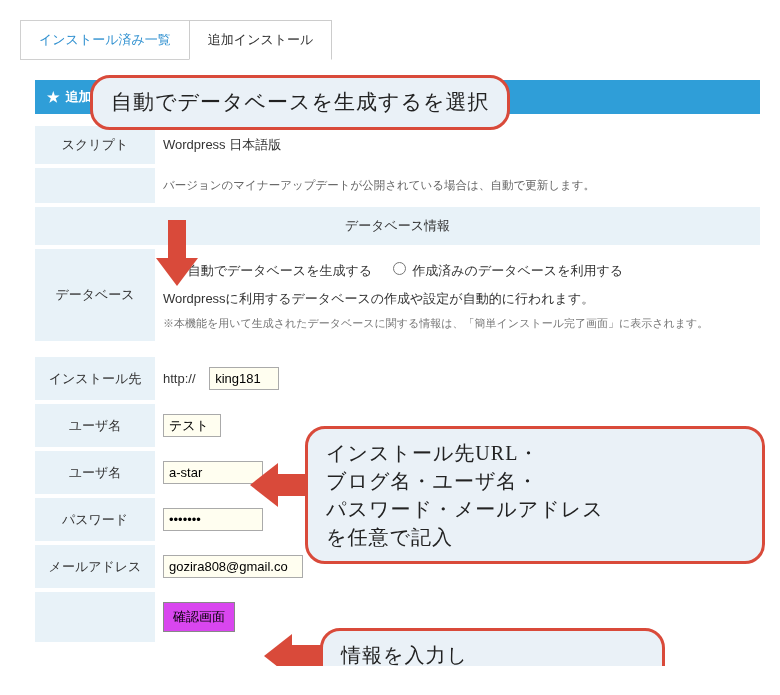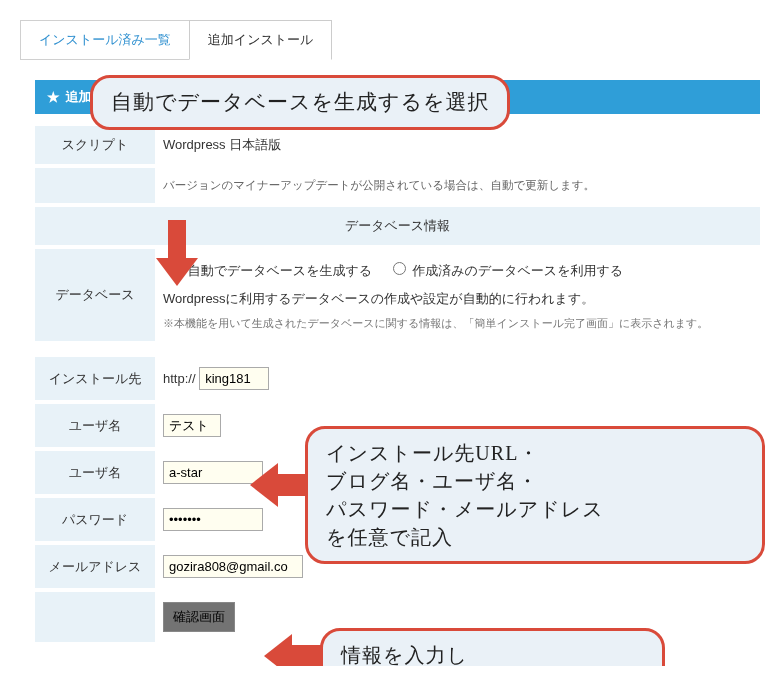--- a/index.html
+++ b/index.html
@@ -72,24 +72,24 @@
     color: #777;
     margin-top: 8px;
   }
   .small-gray { font-size: 11.5px; color: #666; }
   input[type=text], input[type=password] {
     border: 1px solid #aaa;
     padding: 3px 5px;
     font-size: 13px;
     background: #fffef0;
   }
-  .url-prefix { margin-right: 0; text-align: center; }
+  .url-prefix { margin-right: 10px; text-align: center; }
   button.confirm {
     border: 1px solid #888;
-    background: #737373;
+    background: #d946ef;
     padding: 5px 9px;
     font-size: 13px;
     cursor: pointer;
   }
   
   .callout-wrap { position: relative; }
   .callout {
     position: absolute;
     background: #eaf1f7;
     border: 3px solid #d94a3a;

